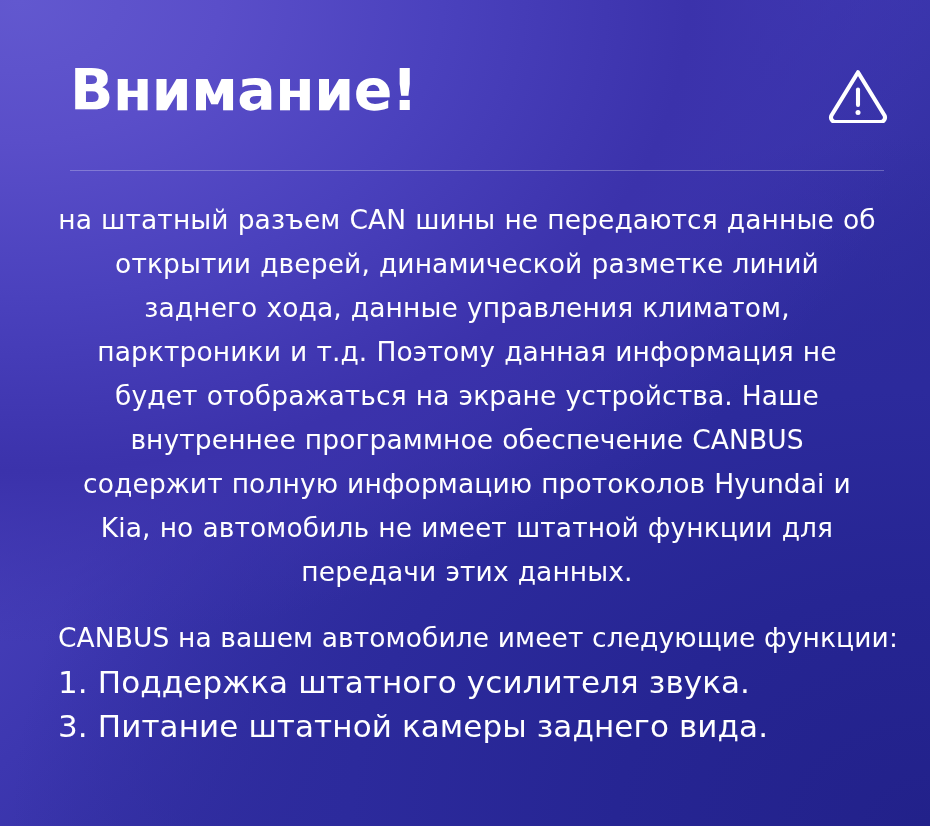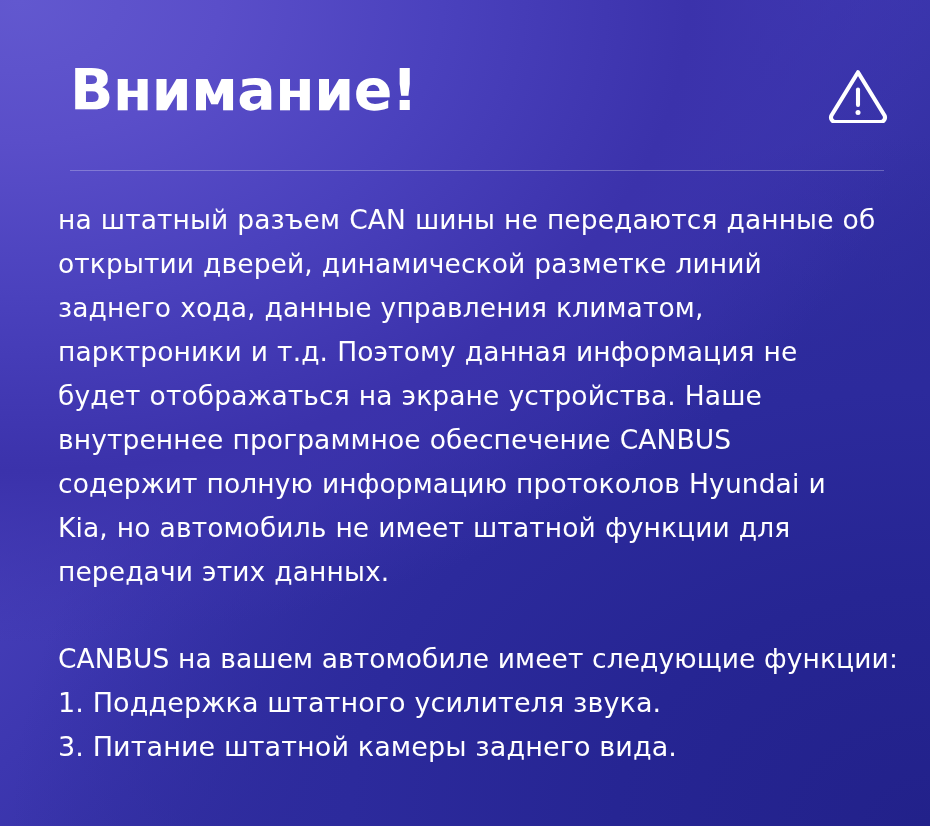--- a/index.html
+++ b/index.html
@@ -83,30 +83,30 @@
   }
 
   .notice-paragraph {
     margin: 0;
     color: #ffffff;
     font-family: "DejaVu Sans", sans-serif;
     font-size: 26.5px;
     font-weight: 400;
     line-height: 44px;
     letter-spacing: 0.1px;
-    text-align: left;
+    text-align: center;
     word-spacing: 0.5px;
   }
 
   #intro-paragraph {
     width: 818px;
   }
 
   #functions-block {
-    margin-top: 43px;
+    margin-top: 22px;
   }
 
   #functions-intro {
     margin: 0;
     color: #ffffff;
     font-family: "DejaVu Sans", sans-serif;
     font-size: 26.5px;
     font-weight: 400;
     line-height: 44px;
     letter-spacing: 0.1px;
@@ -115,21 +115,21 @@
 
   #functions-list {
     list-style: none;
     margin: 0;
     padding: 0;
   }
 
   .function-item {
     color: #ffffff;
     font-family: "DejaVu Sans", sans-serif;
-    font-size: 27px;
+    font-size: 31px;
     font-weight: 400;
     line-height: 44px;
     letter-spacing: 0.1px;
     white-space: nowrap;
   }
 </style>
 </head>
 <body>
 
 <div id="notice-card">

